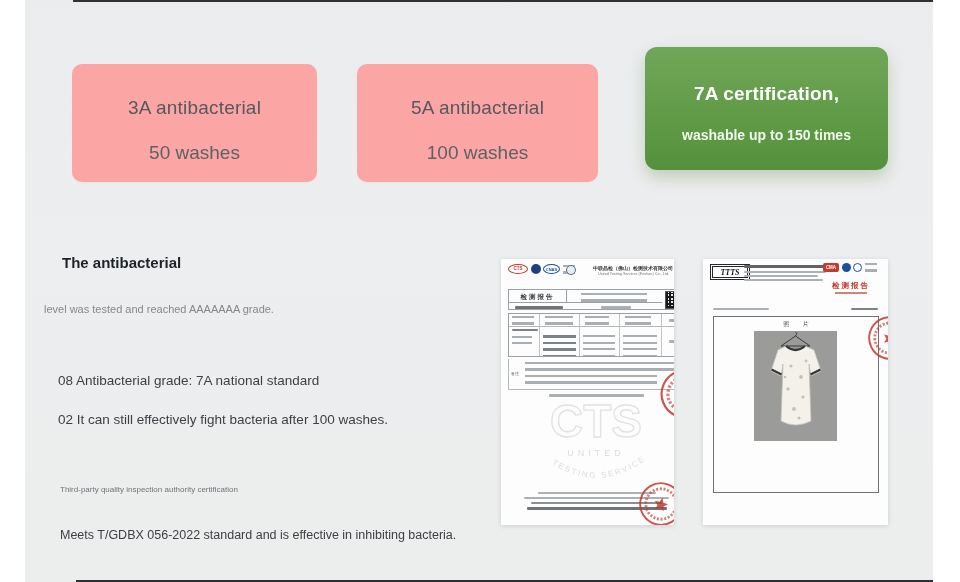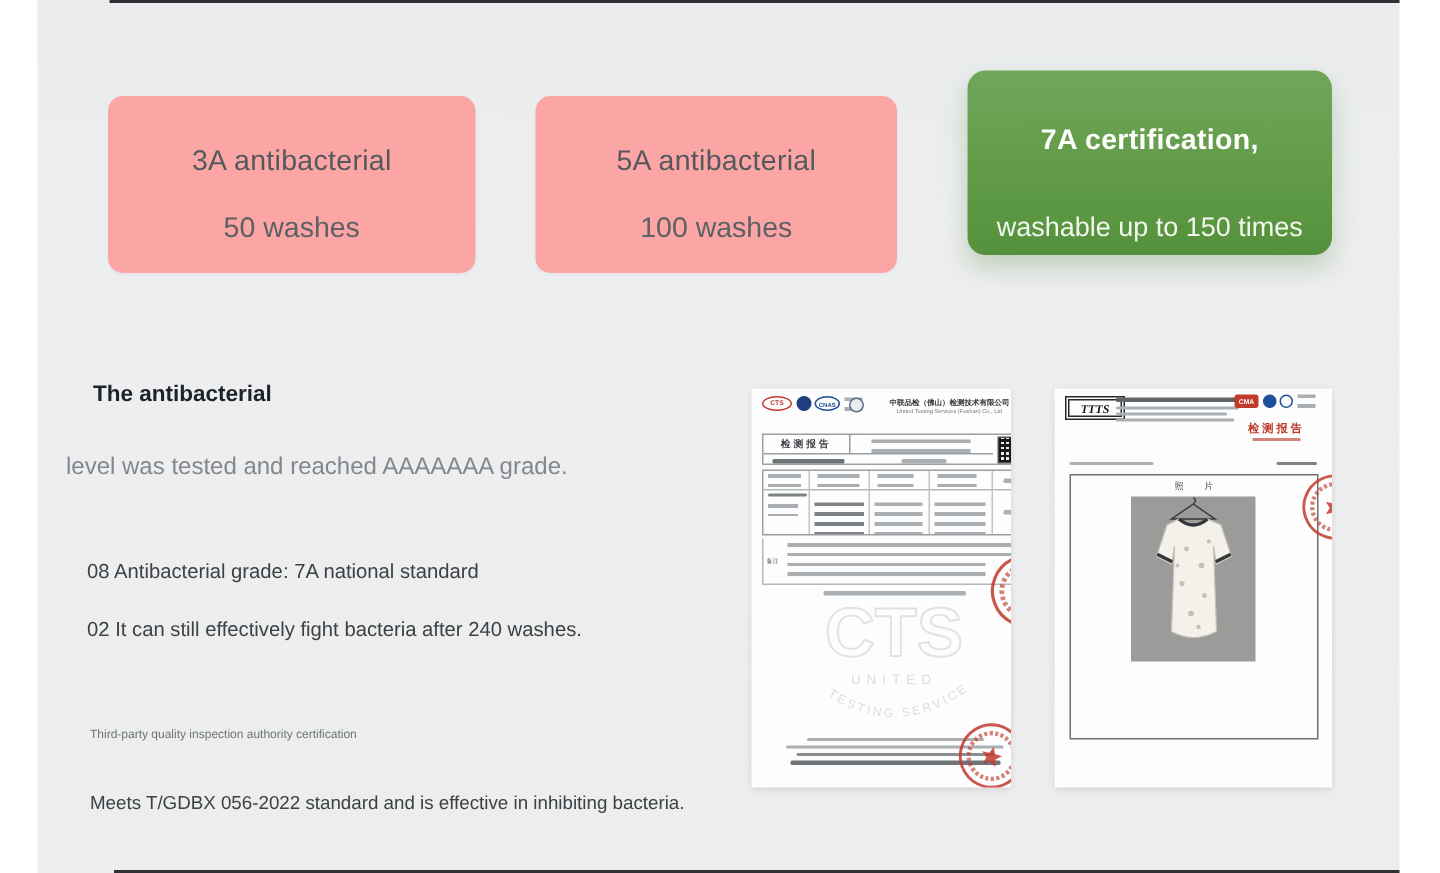--- a/index.html
+++ b/index.html
@@ -15,25 +15,25 @@
   .card{position:absolute;top:64px;height:118px;border-radius:10px;background:#fca5a5;
         box-shadow:0 1px 2px rgba(0,0,0,.04);}
   .card .l1{position:absolute;top:33px;left:0;width:100%;text-align:center;
             font-size:19px;color:#55595e;letter-spacing:.2px;}
   .card .l2{position:absolute;top:78px;left:0;width:100%;text-align:center;
             font-size:19px;color:#5d6166;}
   .card.green{top:47px;height:123px;border-radius:12px;
         background:linear-gradient(180deg,#71a65a 0%,#619b47 55%,#55913c 100%);
         box-shadow:0 8px 16px rgba(80,130,55,.28);}
   .card.green .l1{top:36px;color:#fff;font-weight:bold;font-size:19px;}
-  .card.green .l2{top:94px;color:#f2f7ee;font-size:18px;font-weight:400;}
+  .card.green .l2{top:80px;color:#f2f7ee;font-size:14px;font-weight:700;}
 
   
   .t-title{position:absolute;left:62px;top:254px;font-size:15px;font-weight:600;color:#1f2327;}
-  .t-sub{position:absolute;left:44px;top:303px;font-size:16px;color:#84888c;}
+  .t-sub{position:absolute;left:44px;top:303px;font-size:11px;color:#84888c;}
   .t-p1{position:absolute;left:58px;top:373px;font-size:13.5px;color:#3d4145;}
   .t-p2{position:absolute;left:58px;top:412px;font-size:13.5px;color:#3d4145;}
   .t-foot{position:absolute;left:60px;top:485px;font-size:8px;color:#6f7478;}
   .t-std{position:absolute;left:60px;top:528px;font-size:12.5px;color:#3d4145;}
 
   
   .cert{position:absolute;top:259px;height:266px;background:#fdfdfd;overflow:hidden;
         box-shadow:0 1px 5px rgba(0,0,0,.13);}
   .cert1{left:501px;width:173px;}
   .cert2{left:703px;width:185px;}
@@ -128,21 +128,21 @@
     <div class="l2">100 washes</div>
   </div>
   <div class="card green" style="left:645px;width:243px;">
     <div class="l1">7A certification,</div>
     <div class="l2">washable up to 150 times</div>
   </div>
 
   <div class="t-title">The antibacterial</div>
   <div class="t-sub">level was tested and reached AAAAAAA grade.</div>
   <div class="t-p1">08 Antibacterial grade: 7A national standard</div>
-  <div class="t-p2">02 It can still effectively fight bacteria after 240 washes.</div>
+  <div class="t-p2">02 It can still effectively fight bacteria after 100 washes.</div>
   <div class="t-foot">Third-party quality inspection authority certification</div>
   <div class="t-std">Meets T/GDBX 056-2022 standard and is effective in inhibiting bacteria.</div>
 
   <div class="cert cert1">
     <div class="c1-logos">
       <div class="logo-cts">CTS</div>
       <div class="logo-dot"></div>
       <div class="logo-cnas">CNAS</div>
       <div class="c1-logotext tl"></div>
     </div>

